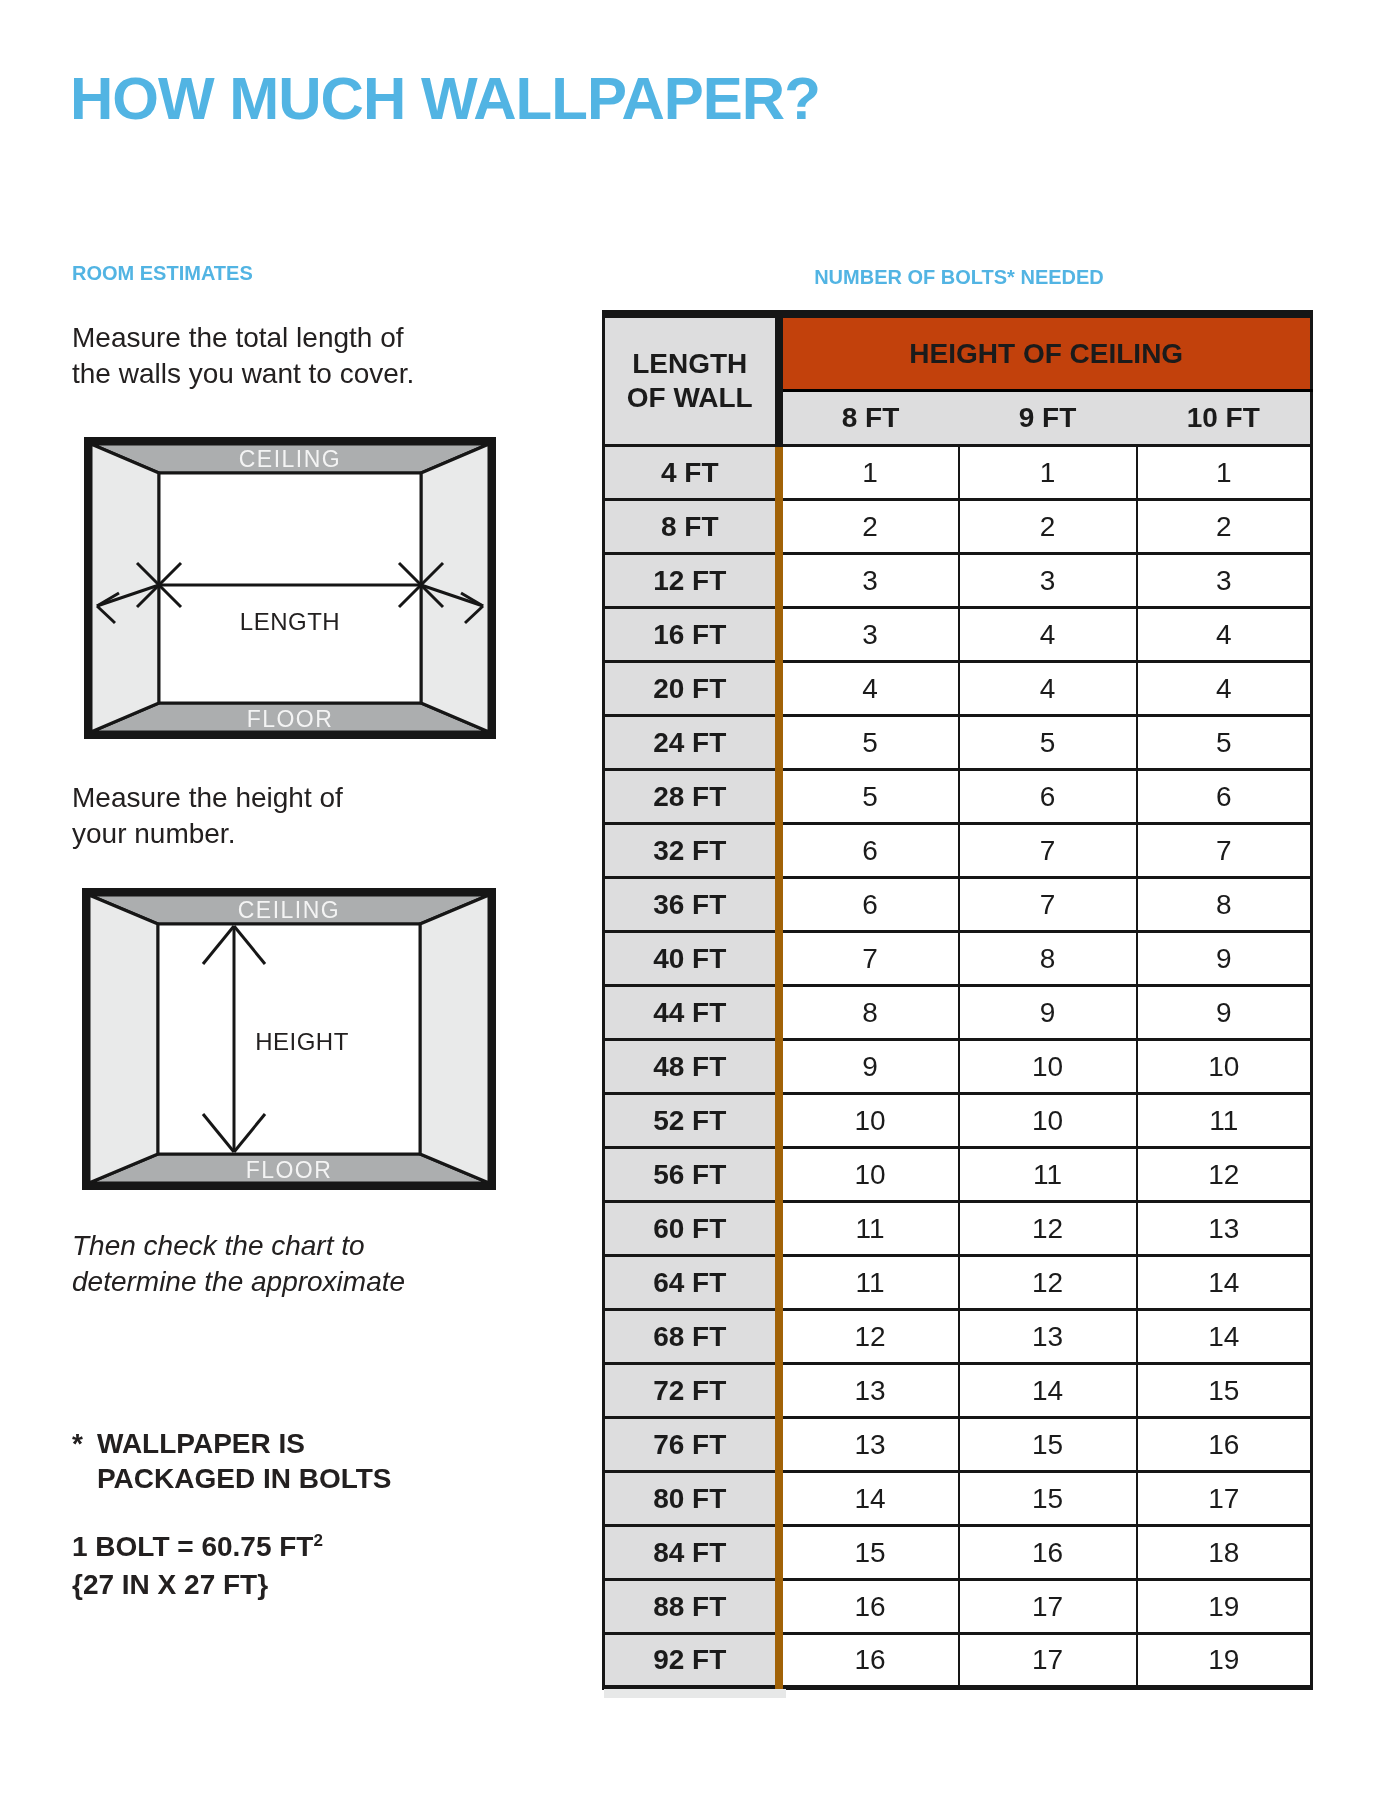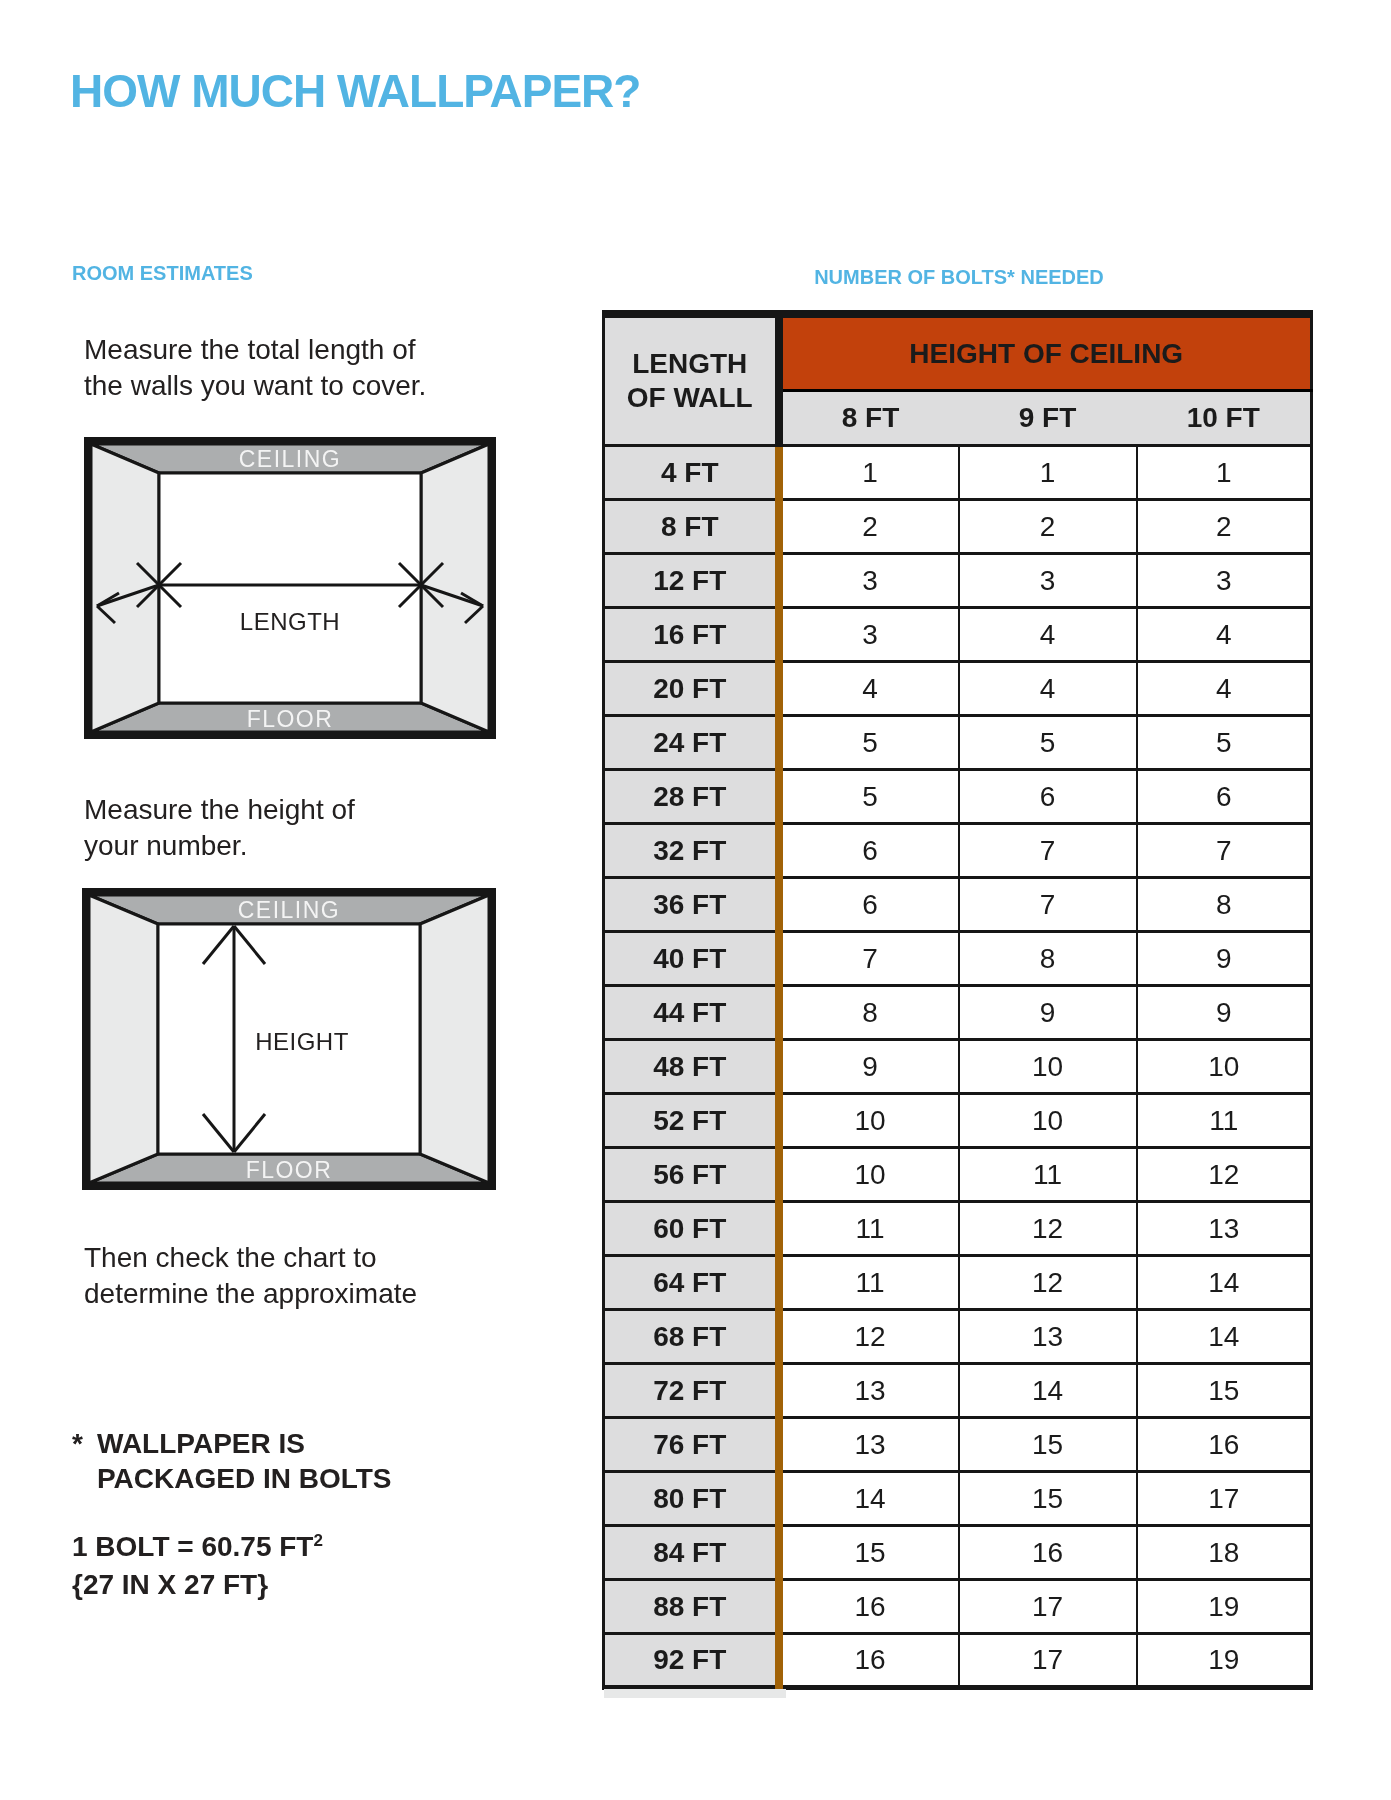--- a/index.html
+++ b/index.html
@@ -2,31 +2,31 @@
 <html><head>
 <meta charset="utf-8">
 <style>
   html,body { margin:0; padding:0; background:#ffffff; }
   .page {
     position:relative; width:1391px; height:1800px; background:#ffffff;
     font-family:"Liberation Sans", sans-serif; color:#232020; overflow:hidden;
   }
   .page-title {
     position:absolute; left:70px; top:64px; margin:0;
-    font-size:46px; font-weight:bold; letter-spacing:-1px; color:#52B4E3;
+    font-size:60px; font-weight:bold; letter-spacing:-1px; color:#52B4E3;
   }
   .section-heading {
     position:absolute; margin:0; font-size:20px; font-weight:bold; color:#52B4E3;
   }
   .room-heading { left:72px; top:262px; }
   .table-heading { left:602px; top:266px; width:714px; text-align:center; }
-  .para { position:absolute; margin:12px; font-size:28px; line-height:36px; color:#232020; }
+  .para { position:absolute; margin:0; font-size:28px; line-height:36px; color:#232020; }
   .p1 { left:72px; top:320px; }
   .p2 { left:72px; top:780px; }
-  .p3 { left:72px; top:1228px; }
+  .p3 { left:72px; top:1228px;font-style:italic; }
   .diagram { position:absolute; }
   .d1 { left:84px; top:437px; }
   .d2 { left:82px; top:888px; }
   .footnote {
     position:absolute; left:72px; top:1426px; font-size:28px; font-weight:bold;
     line-height:35px; display:flex;
   }
   .fn-marker { width:25px; }
   .bolt-info {
     position:absolute; left:72px; top:1522px; font-size:28px; font-weight:bold; line-height:38px;

